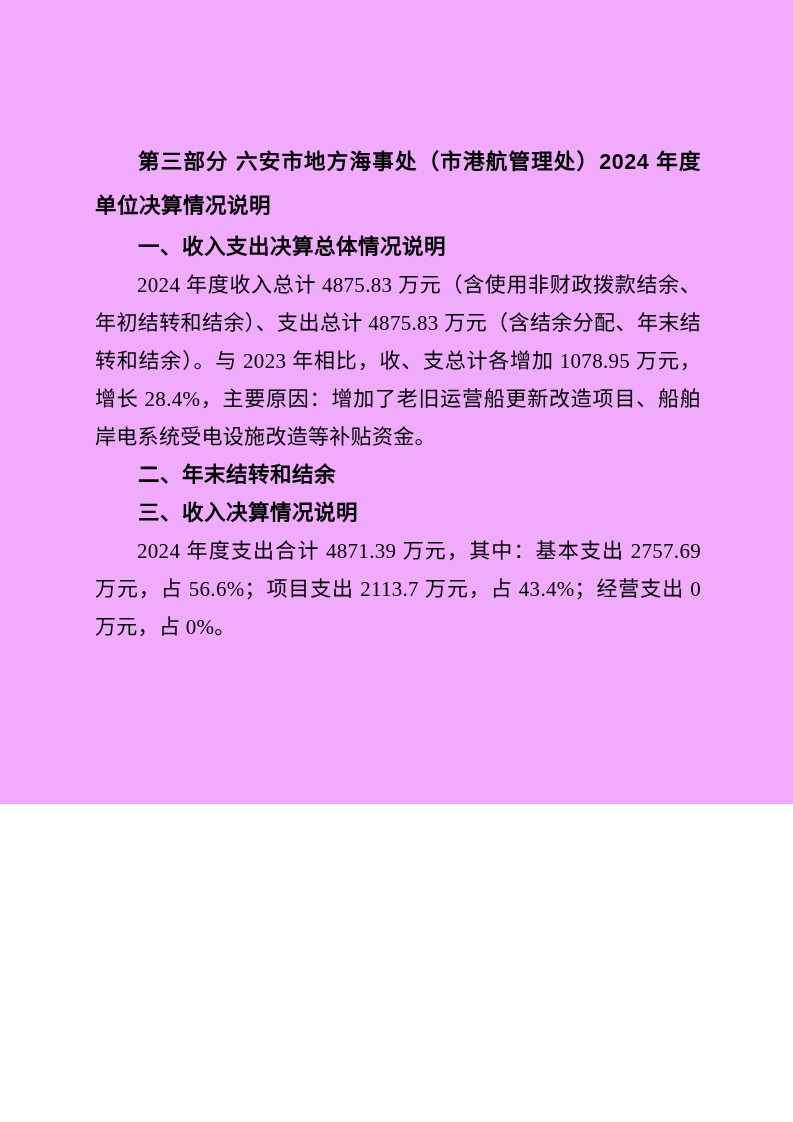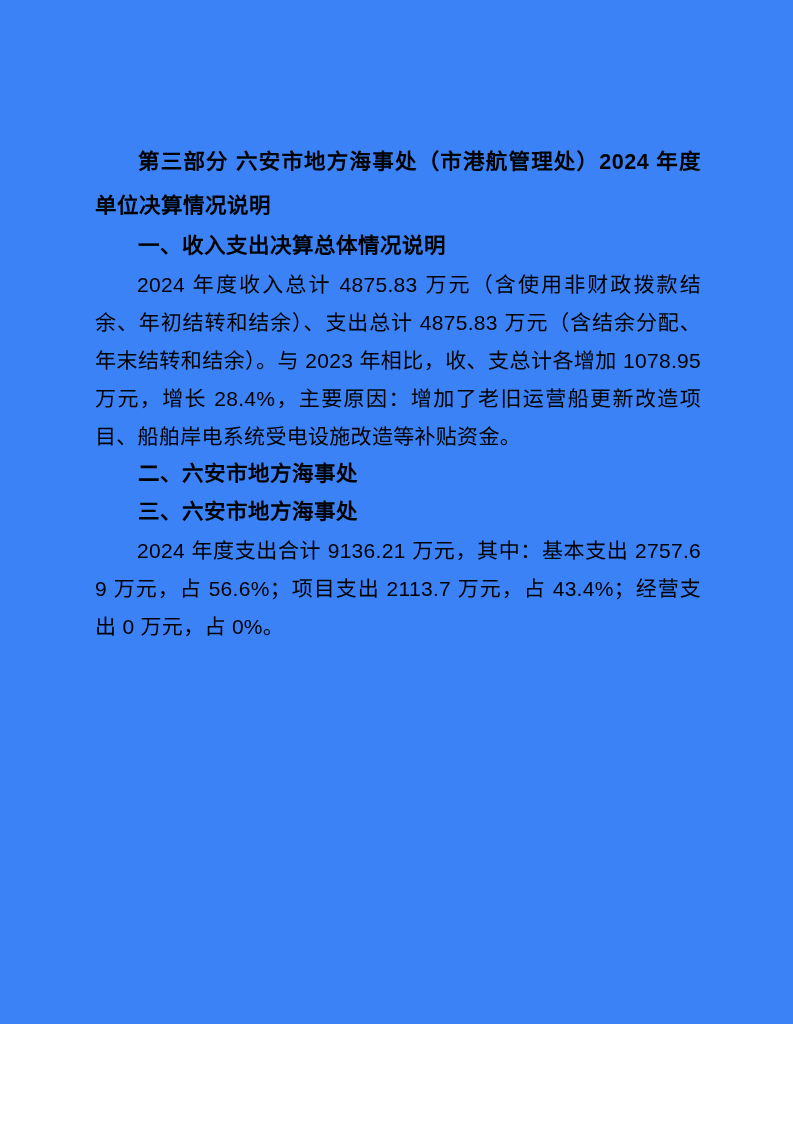--- a/index.html
+++ b/index.html
@@ -3,22 +3,22 @@
 <meta charset="utf-8">
 <style>
   html, body {
     margin: 0;
     padding: 0;
     background: #ffffff;
   }
   .page {
     position: relative;
     width: 793px;
-    height: 1024px;
-    background: #3b82f6;
+    height: 804px;
+    background: #f0abfc;
     overflow: hidden;
     color: #000000;
   }
   .content {
     position: absolute;
     left: 95px;
     top: 140px;
     width: 606px;
   }
   .content p {
@@ -32,28 +32,28 @@
     color: #000000;
   }
   p.heading1 {
     font-family: "Liberation Sans", "DejaVu Sans", sans-serif;
     font-weight: 700;
     font-size: 21.5px;
     line-height: 44px;
     letter-spacing: 0.5px;
   }
   p.heading2 {
-    font-family: Liberation Mono, monospace;
+    font-family: Liberation Serif, serif;
     font-weight: 700;
     font-size: 21.5px;
     line-height: 38px;
     letter-spacing: 0.5px;
   }
   p.body {
-    font-family: Liberation Sans, sans-serif;
+    font-family: Liberation Serif, serif;
     font-weight: 400;
     font-size: 21px;
     line-height: 38px;
     letter-spacing: 0.3px;
   }
   .page-number {
     position: absolute;
     top: 992px;
     right: 93px;
     font-family: "Liberation Serif", "DejaVu Serif", serif;
@@ -64,18 +64,18 @@
   }
 </style>
 </head>
 <body>
 
 <div class="page">
   <div class="content" id="paragraphs">
       <p class="heading1">第三部分 六安市地方海事处（市港航管理处）2024 年度单位决算情况说明</p>
       <p class="heading2">一、收入支出决算总体情况说明</p>
       <p class="body">2024 年度收入总计 4875.83 万元（含使用非财政拨款结余、年初结转和结余）、支出总计 4875.83 万元（含结余分配、年末结转和结余）。与 2023 年相比，收、支总计各增加 1078.95 万元，增长 28.4%，主要原因：增加了老旧运营船更新改造项目、船舶岸电系统受电设施改造等补贴资金。</p>
-      <p class="heading2">二、六安市地方海事处</p>
-      <p class="heading2">三、六安市地方海事处</p>
-      <p class="body">2024 年度支出合计 9136.21 万元，其中：基本支出 2757.69 万元，占 56.6%；项目支出 2113.7 万元，占 43.4%；经营支出 0 万元，占 0%。</p>
+      <p class="heading2">二、年末结转和结余</p>
+      <p class="heading2">三、收入决算情况说明</p>
+      <p class="body">2024 年度支出合计 4871.39 万元，其中：基本支出 2757.69 万元，占 56.6%；项目支出 2113.7 万元，占 43.4%；经营支出 0 万元，占 0%。</p>
     </div>
   <div class="page-number">-14-</div>
 </div>
 
 </body></html>

